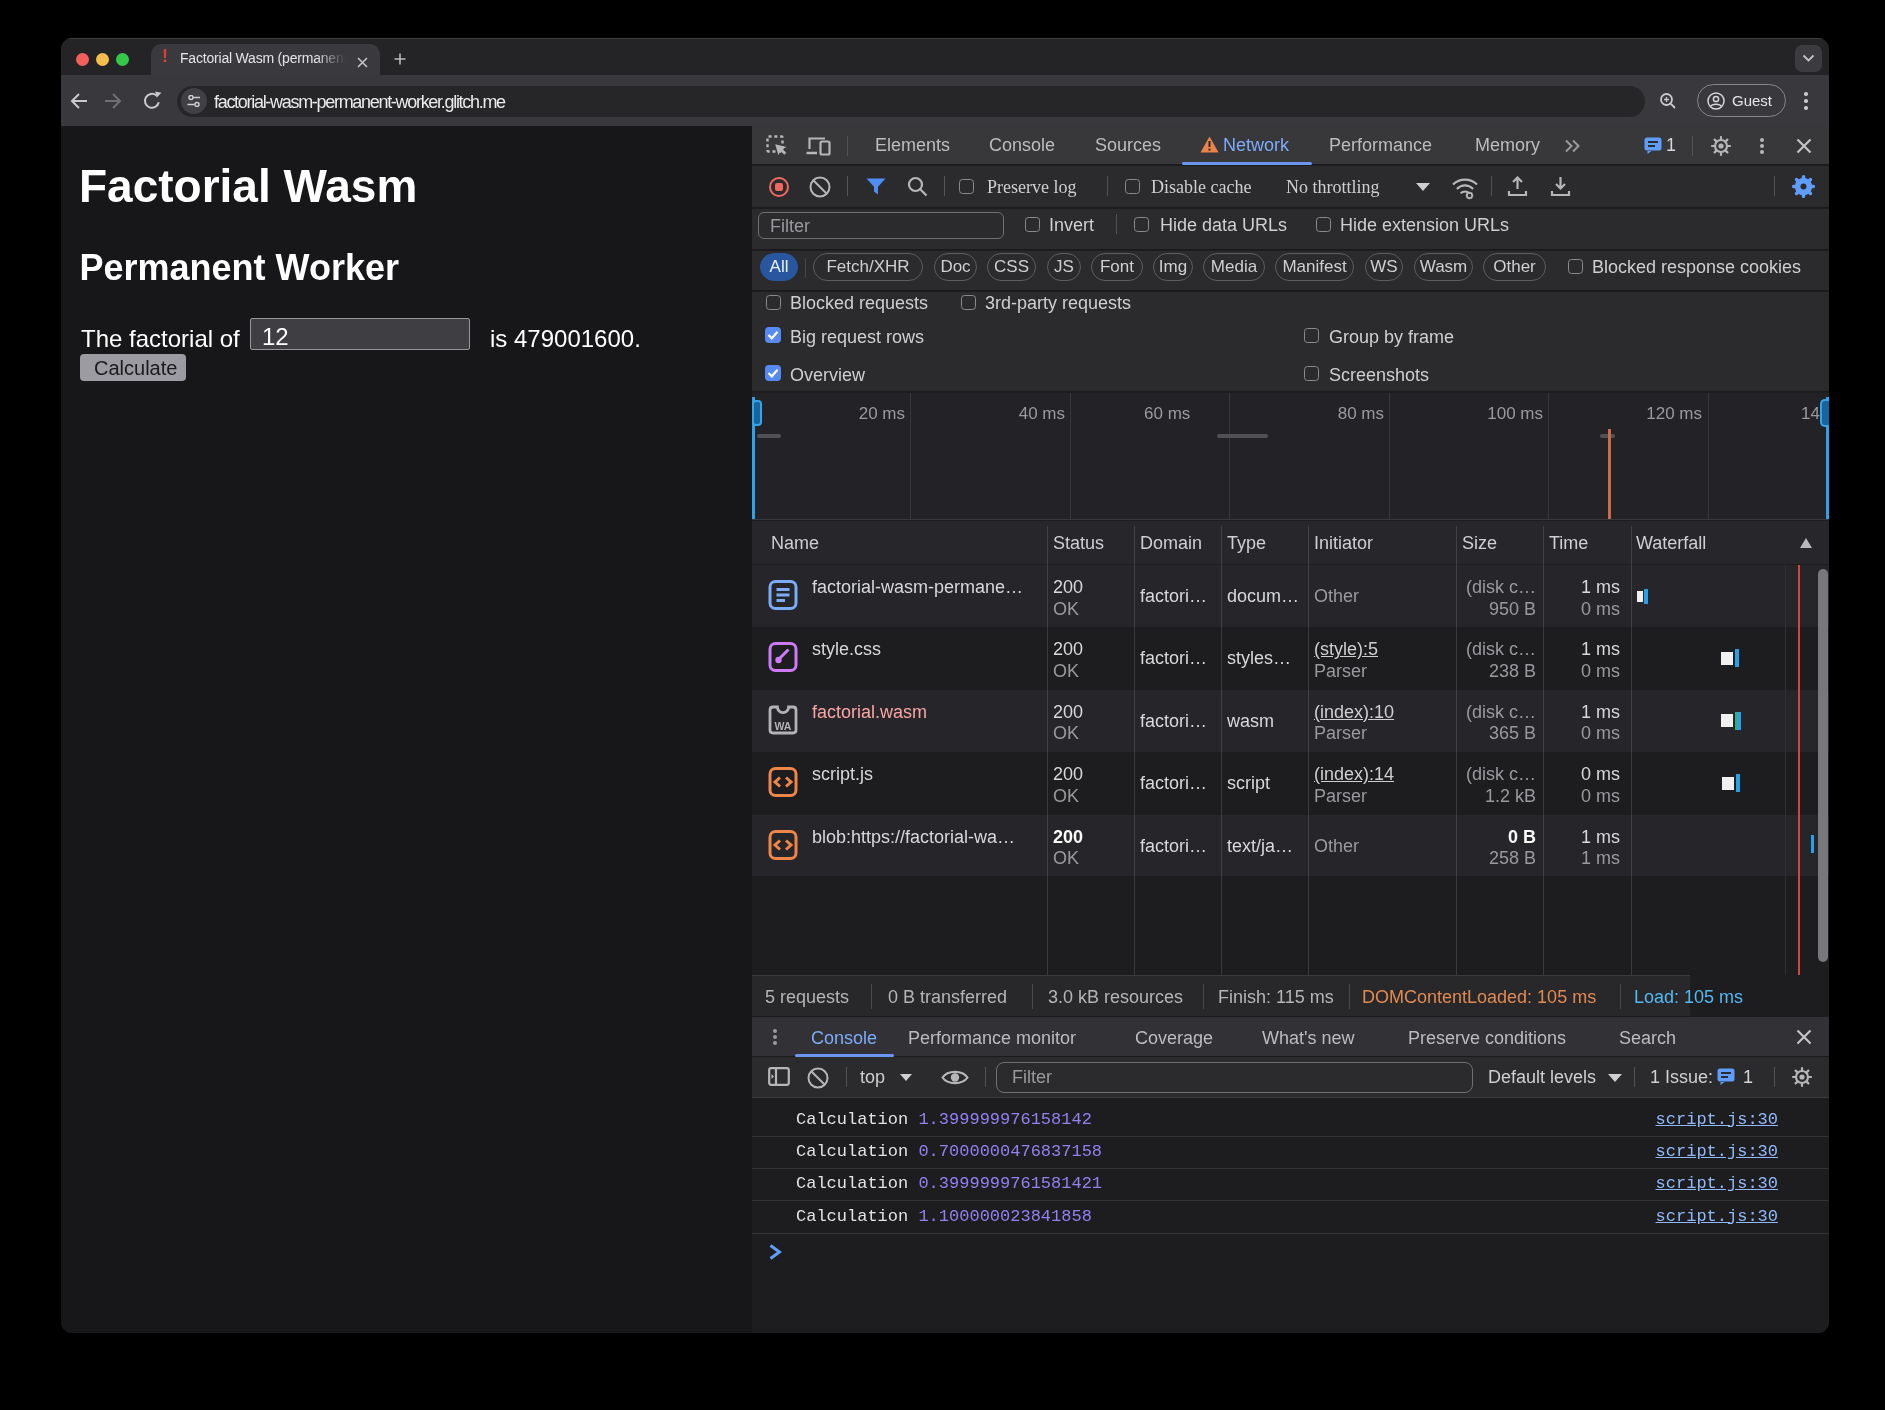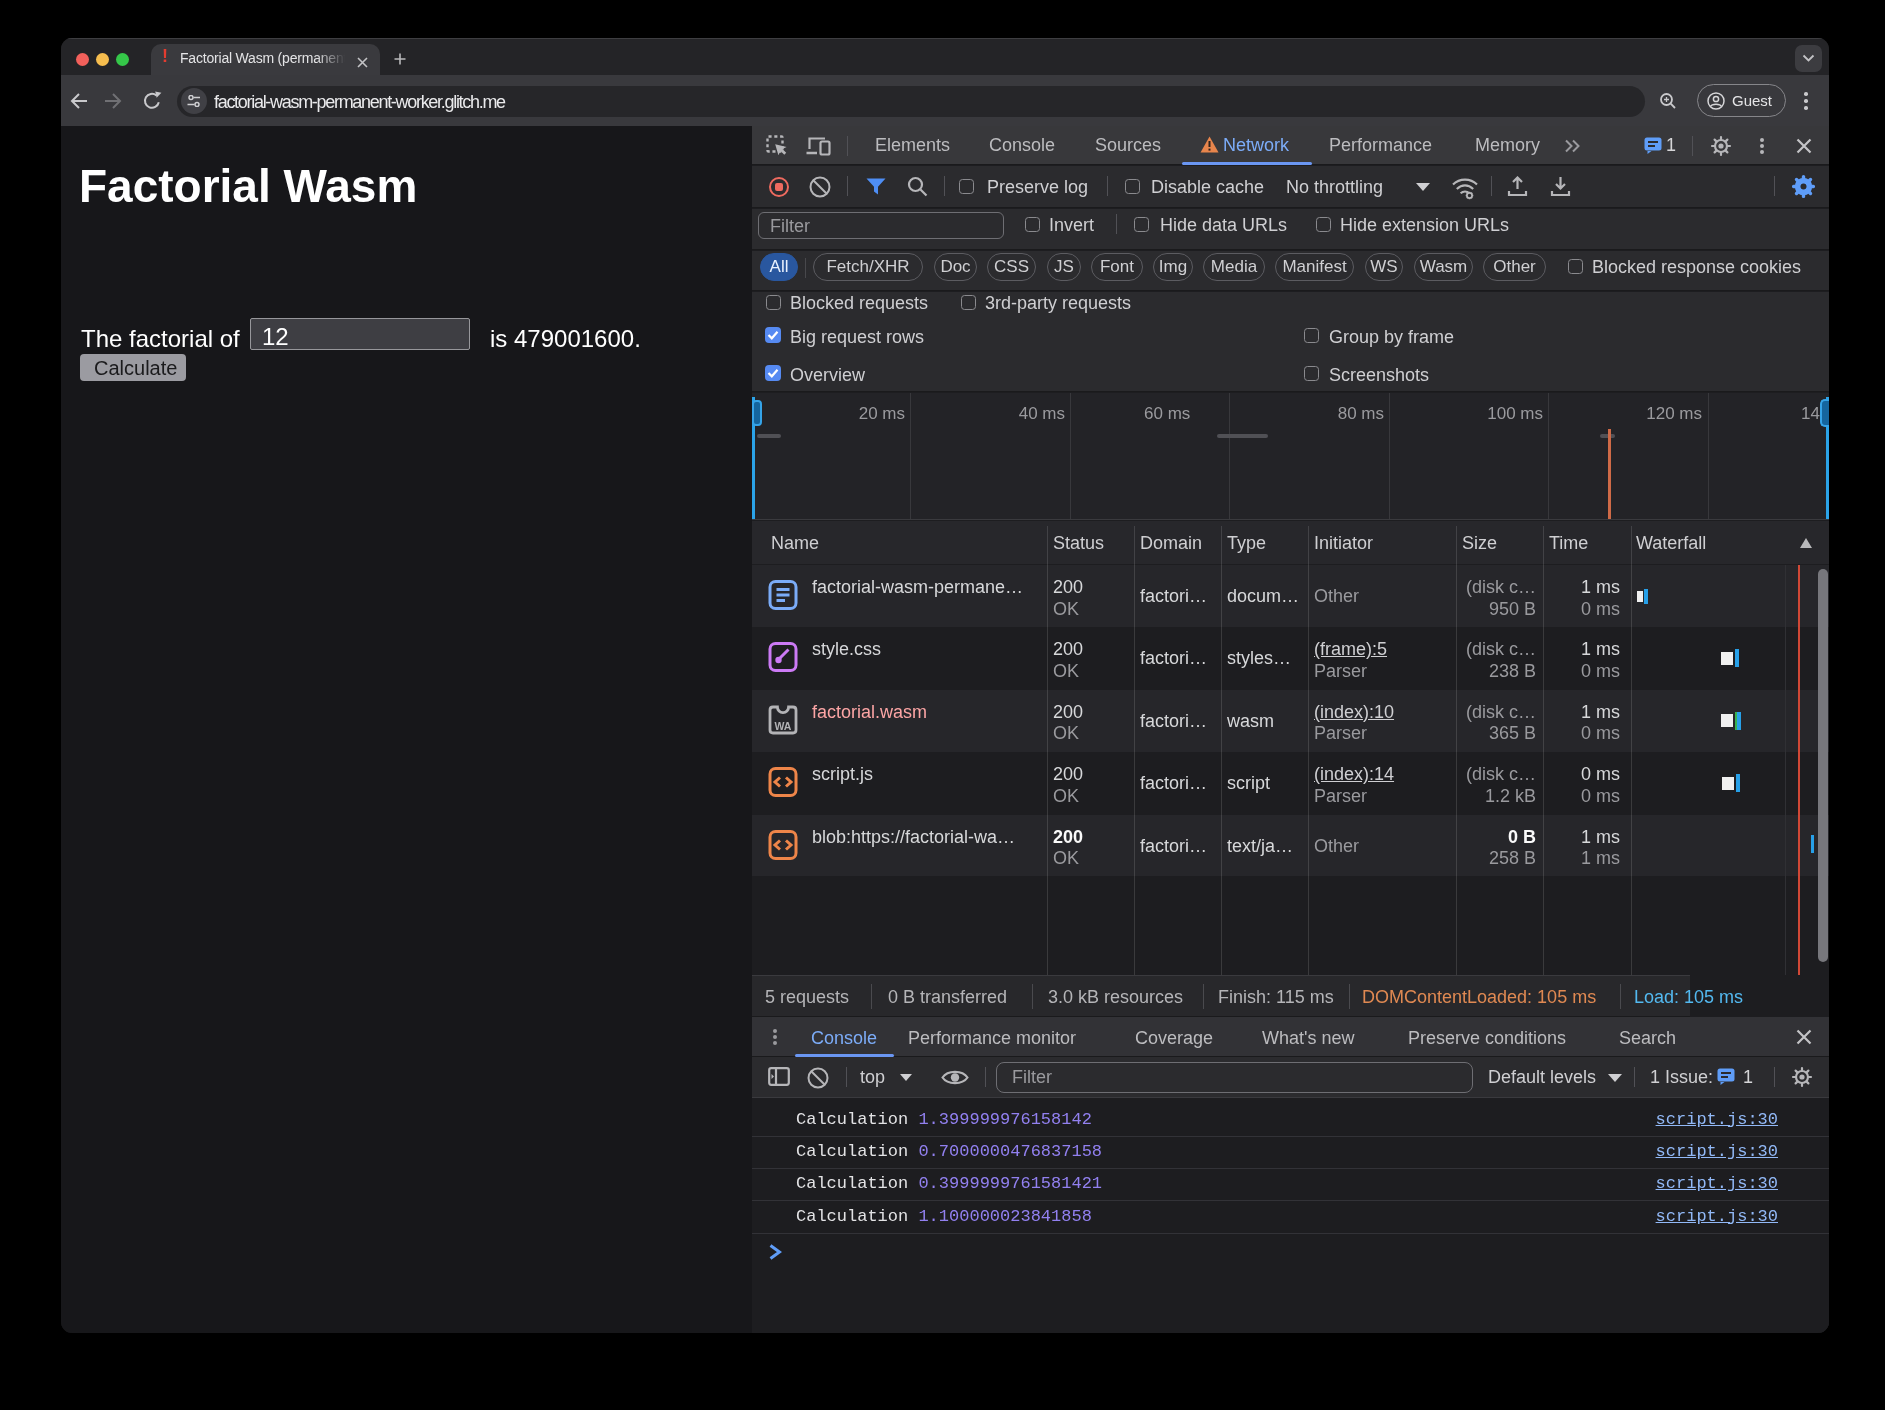--- a/index.html
+++ b/index.html
@@ -86,20 +86,21 @@
       </svg>
     <div style="position:absolute;left:1671px;top:17px;font-size:15px;color:#e4e4e6;">Guest</div>
 
     <div class="dot" style="left:1743px;top:17px;width:3.5px;height:3.5px;background:#c9c9cc;"></div>
     <div class="dot" style="left:1743px;top:24px;width:3.5px;height:3.5px;background:#c9c9cc;"></div>
     <div class="dot" style="left:1743px;top:31px;width:3.5px;height:3.5px;background:#c9c9cc;"></div>
   </div>
 
   <div class="abs" id="page" style="left:0;top:88px;width:691px;height:1207px;background:#17171a;color:#fff;">
     <div style="position:absolute;left:18px;top:36.6px;font-size:46px;font-weight:bold;line-height:1;">Factorial Wasm</div>
+    <div style="position:absolute;left:18.5px;top:124px;font-size:36px;font-weight:bold;line-height:1;">Permanent Worker</div>
     <div style="position:absolute;left:20px;top:200.7px;font-size:24px;line-height:1;">The factorial of</div>
     <div style="position:absolute;left:189px;top:192px;width:220px;height:32px;background:#3e3e43;border:1px solid #97979b;border-radius:2px;">
       <div style="position:absolute;left:11px;top:4px;font-size:24px;color:#fff;">12</div>
     </div>
     <div style="position:absolute;left:417px;top:200.7px;font-size:24px;line-height:1;margin-left:12px;">is 479001600.</div>
     <div style="position:absolute;left:19px;top:228px;width:106px;height:27px;background:#9b9ba1;border-radius:4px;">
       <div style="position:absolute;left:14px;top:3px;font-size:20px;color:#1b1b1d;">Calculate</div>
     </div>
   </div>
 
@@ -146,21 +147,21 @@
           <circle cx="12" cy="12" r="2.6" fill="#b6b6b9"></circle>
         </svg>
       <div class="dot" style="left:1008px;top:12px;width:4px;height:4px;background:#b6b6b9;"></div>
       <div class="dot" style="left:1008px;top:18px;width:4px;height:4px;background:#b6b6b9;"></div>
       <div class="dot" style="left:1008px;top:24px;width:4px;height:4px;background:#b6b6b9;"></div>
       <svg style="position:absolute;left:1044px;top:12px;" width="16" height="16" viewBox="0 0 16 16">
           <path d="M1.5 1.5 L14.5 14.5 M14.5 1.5 L1.5 14.5" stroke="#c3c3c6" stroke-width="2.2"></path>
         </svg>
     </div>
 
-    <div class="abs" style="left:0;top:40px;width:1077px;height:42px;background:#2b2b2e;border-bottom:1px solid #1a1a1c;">
+    <div class="abs" style="left:0;top:40px;width:1077px;height:42px;background:#2b2b2e;border-bottom:1px solid #1a1a1c;font-family:Liberation Serif, serif;">
       <div class="dot" style="left:17px;top:10.5px;width:20px;height:20px;border:2.5px solid #ee6a5f;"></div>
       <div class="abs" style="left:23px;top:16.5px;width:8px;height:8px;border-radius:2px;background:#ee6a5f;"></div>
       <svg style="position:absolute;left:57px;top:9.5px;" width="22" height="22" viewBox="0 0 22 22">
           <circle cx="11" cy="11" r="9.5" fill="none" stroke="#b6b6b9" stroke-width="2"></circle>
           <path d="M4.5 4.5 L17.5 17.5" stroke="#b6b6b9" stroke-width="2"></path>
         </svg>
       <div class="sep" style="left:95px;top:10px;height:20px;"></div>
       <svg style="position:absolute;left:114px;top:12px;" width="20" height="17" viewBox="0 0 20 17">
           <path d="M0.5 0.5 H19.5 L12 8.8 V16.5 L8 13.5 V8.8 Z" fill="#4e8ef5"></path>
         </svg>
@@ -314,21 +315,21 @@
         <svg style="position:absolute;left:14px;top:13px;" width="34" height="34" viewBox="0 0 34 34">
             <rect x="4" y="3.5" width="26" height="27" rx="5.5" fill="none" stroke="#cc7af5" stroke-width="3"></rect>
             <path d="M22.5 9.5 L14 18" stroke="#cc7af5" stroke-width="3"></path>
             <circle cx="12.5" cy="20" r="3.2" fill="#cc7af5"></circle>
           </svg>
         <div class="t18" style="left:60px;top:12.3px;color:#d7d8da;">style.css</div>
         <div class="t18" style="left:301px;top:12.3px;color:#d7d8da;">200</div>
         <div class="t18 dim" style="left:301px;top:33.7px;">OK</div>
         <div class="t18" style="left:388px;top:21.2px;color:#d7d8da;">factori…</div>
         <div class="t18" style="left:475px;top:21.2px;color:#d7d8da;">styles…</div>
-        <div class="t18" style="left:562px;top:12.3px;color:#cfcfd2;text-decoration:underline;">(frame):5</div>
+        <div class="t18" style="left:562px;top:12.3px;color:#cfcfd2;text-decoration:underline;">(style):5</div>
         <div class="t18 dim" style="left:562px;top:33.7px;">Parser</div>
         <div class="t18 dim" style="left:484px;top:12.3px;width:300px;text-align:right;">(disk c…</div>
         <div class="t18 dim" style="left:484px;top:33.7px;width:300px;text-align:right;">238 B</div>
         <div class="t18" style="left:568px;top:12.3px;width:300px;text-align:right;color:#d7d8da;">1 ms</div>
         <div class="t18 dim" style="left:568px;top:33.7px;width:300px;text-align:right;">0 ms</div>
         <div class="abs" style="left:969px;top:24.5px;width:12px;height:13px;background:#f0f0f0;"></div>
         <div class="abs" style="left:982.5px;top:22px;width:4px;height:18px;background:#27a0e8;"></div>
       </div>
 
       <div class="abs" style="left:0;top:124.5px;width:1077px;height:62.5px;background:#26262a;">

